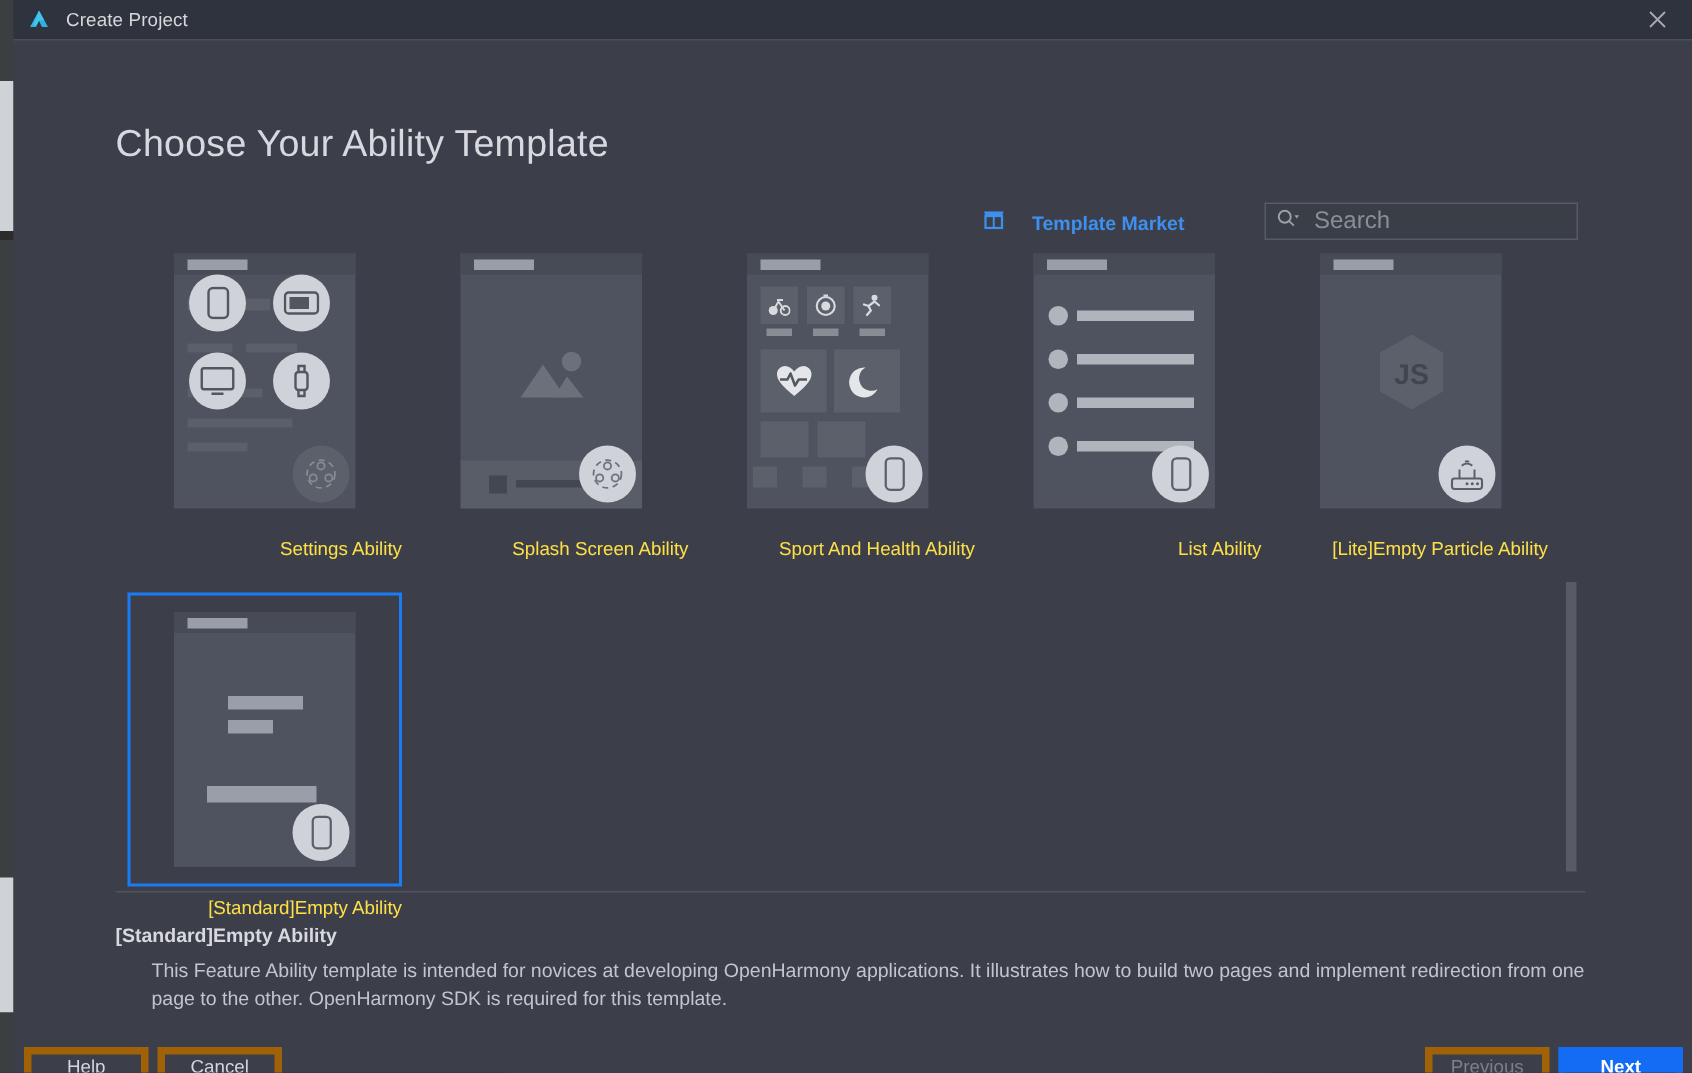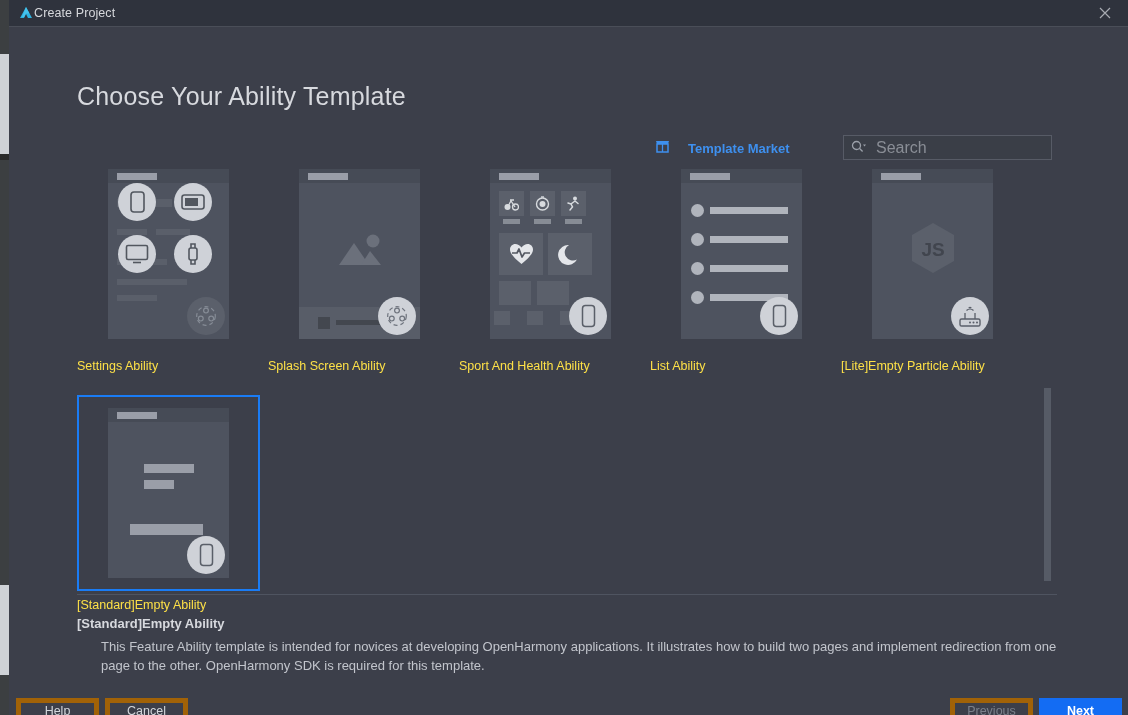--- a/index.html
+++ b/index.html
@@ -18,21 +18,21 @@
   
   .ide-sliver { position:absolute; left:0; top:0; width:9px; height:715px; background:#3c3f41; }
   .ide-sliver .seg { position:absolute; left:0; width:9px; }
 
   
   .titlebar {
     position:absolute; left:9px; top:0; width:1119px; height:26px;
     background:#2f333d; display:flex; align-items:center;
   }
   .tb-logo { width:16px; height:16px; margin-left:9px; flex:none; }
-  .tb-title { margin-left:0; font-size:12.5px; color:#d6d8dc; letter-spacing:.1px; }
+  .tb-title { margin-left:10px; font-size:12.5px; color:#d6d8dc; letter-spacing:.1px; }
   .tb-close {
     position:absolute; right:0; top:0; width:46px; height:26px;
     display:flex; align-items:center; justify-content:center; cursor:pointer;
   }
   .tb-close svg { opacity:.78; }
   .tb-underline { position:absolute; left:9px; top:26px; width:1119px; height:1px; background:#4a4e58; }
 
   
   .body { position:absolute; left:9px; top:43px; width:1119px; height:688px; background:#3c3f4a; }
 
@@ -50,21 +50,21 @@
   .searchbox {
     position:absolute; left:834px; top:92px; width:209px; height:25px;
     background:#3a3e47; border:1px solid #575b66;
     display:flex; align-items:center; padding-left:7px;
   }
   .search-ph { margin-left:9px; font-size:16px; color:#8a8e96; }
 
   
   .grid { position:absolute; left:68px; top:113px; width:980px; }
   .row { display:flex; }
-  .cell { width:191px; display:flex; flex-direction:column; align-items:flex-start; }
+  .cell { width:191px; display:flex; flex-direction:column; align-items:flex-end; }
 
   .card-wrap {
     width:183px; height:196px;
     display:flex; align-items:center; justify-content:center;
     border:2px solid transparent; cursor:pointer;
   }
   .card-wrap.selected { border-color:#1a7cf5; }
 
   .thumb {
     position:relative; width:121px; height:170px;

